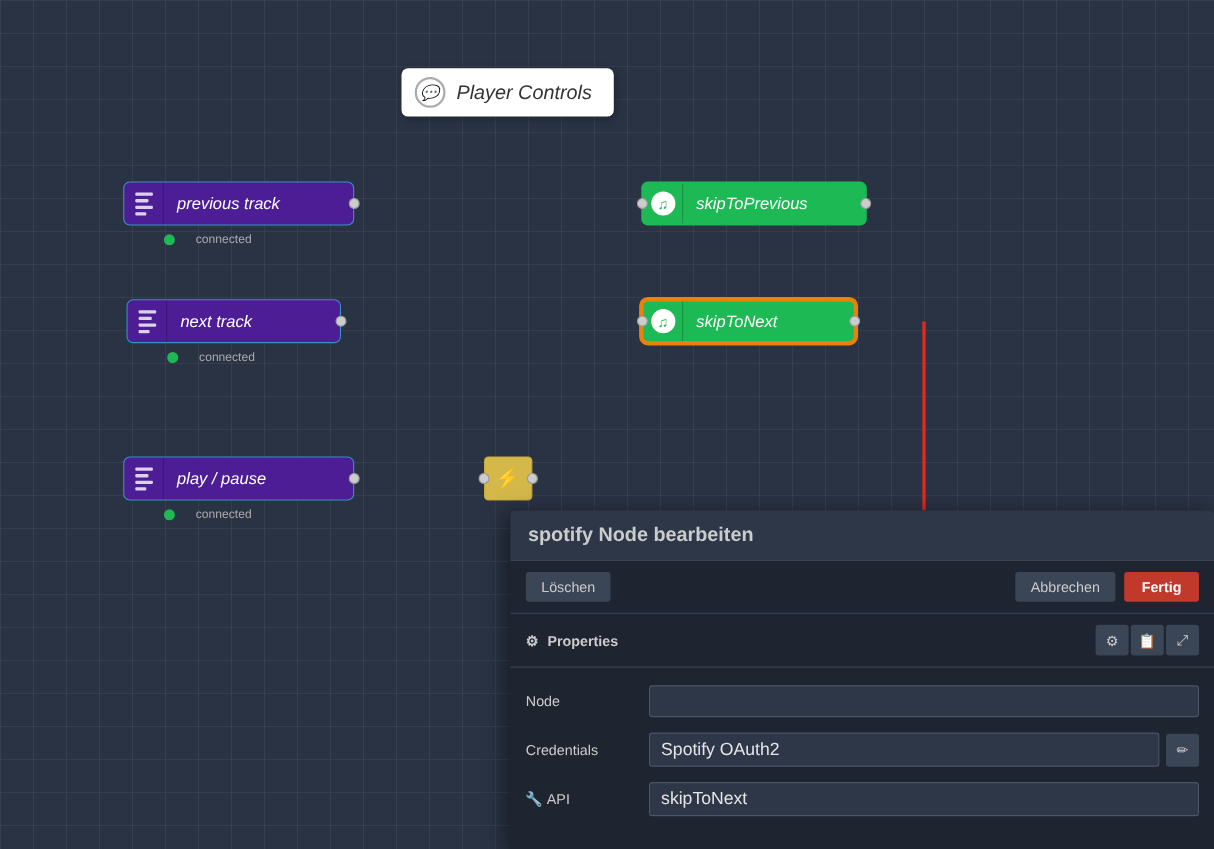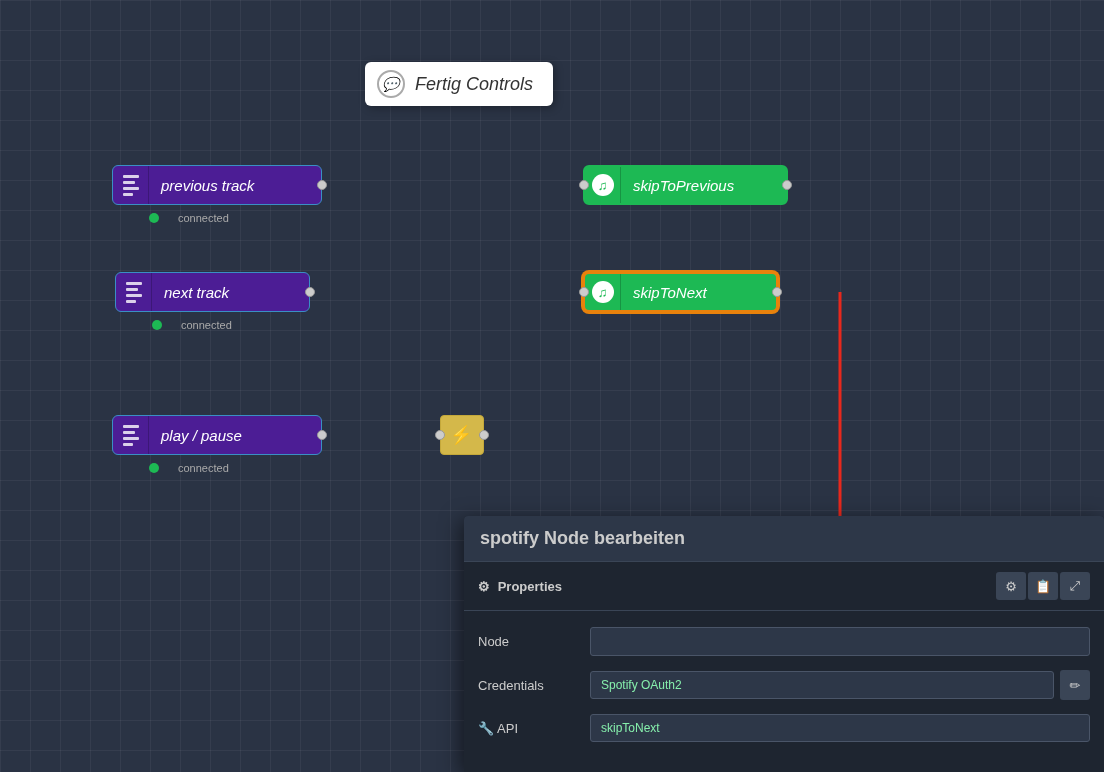--- a/index.html
+++ b/index.html
@@ -292,24 +292,24 @@
       flex: 1;
       display: flex;
       align-items: center;
       gap: 6px;
     }
 
     .form-select {
       flex: 1;
       background: #2d3748;
       border: 1px solid #4a5568;
-      color: #86efac;
+      color: #e5e5e5;
       padding: 6px 10px;
       border-radius: 3px;
-      font-size: 12px;
+      font-size: 16px;
       outline: none;
       appearance: none;
       cursor: pointer;
     }
 
     .edit-btn {
       width: 30px;
       height: 30px;
       background: #3a4556;
       border: none;
@@ -366,21 +366,21 @@
   <path d="M 783 185 C 860 185 900 240 950 270 C 970 280 980 285 1000 290" stroke="#aaa" stroke-width="2" fill="none"></path>
 
   <path d="M 773 291 C 860 291 900 260 950 250 C 970 248 980 245 1000 242" stroke="#aaa" stroke-width="2" fill="none"></path>
   <path d="M 773 291 C 860 291 900 300 950 310 C 970 315 980 320 1000 325" stroke="#aaa" stroke-width="2" fill="none"></path>
 
   <path d="M 318 435 C 380 435 390 435 440 435" stroke="#aaa" stroke-width="2" fill="none"></path>
 </svg>
 
 <div class="comment-node" style="left: 365px; top: 62px;">
   <div class="comment-icon">💬</div>
-  <span>Fertig Controls</span>
+  <span>Player Controls</span>
 </div>
 
 <div class="node node-blue" style="left: 112px; top: 165px; width: 210px;">
   <div class="node-icon">
     <div class="nr-icon-bars">
       <div class="nr-bar" style="width:16px;"></div>
       <div class="nr-bar" style="width:12px;"></div>
       <div class="nr-bar" style="width:16px;"></div>
       <div class="nr-bar" style="width:10px;"></div>
     </div>
@@ -456,20 +456,27 @@
     <marker id="arrowhead" markerWidth="10" markerHeight="7" refX="10" refY="3.5" orient="auto">
       <polygon points="0 0, 10 3.5, 0 7" fill="#e8281c"></polygon>
     </marker>
   </defs>
   <line x1="60" y1="0" x2="60" y2="415" stroke="#e8281c" stroke-width="3" marker-end="url(#arrowhead)"></line>
 </svg>
 
 <div class="panel">
   <div class="panel-header">
     <span>spotify Node bearbeiten</span>
+  </div>
+  <div class="panel-toolbar">
+    <button class="btn-delete">Löschen</button>
+    <div class="toolbar-right">
+      <button class="btn-cancel">Abbrechen</button>
+      <button class="btn-done">Fertig</button>
+    </div>
   </div>
   <div class="panel-section-header">
     <div class="section-title">
       <span>⚙</span>
       <span>Properties</span>
     </div>
     <div class="section-icons">
       <button class="icon-btn">⚙</button>
       <button class="icon-btn">📋</button>
       <button class="icon-btn">⤢</button>

